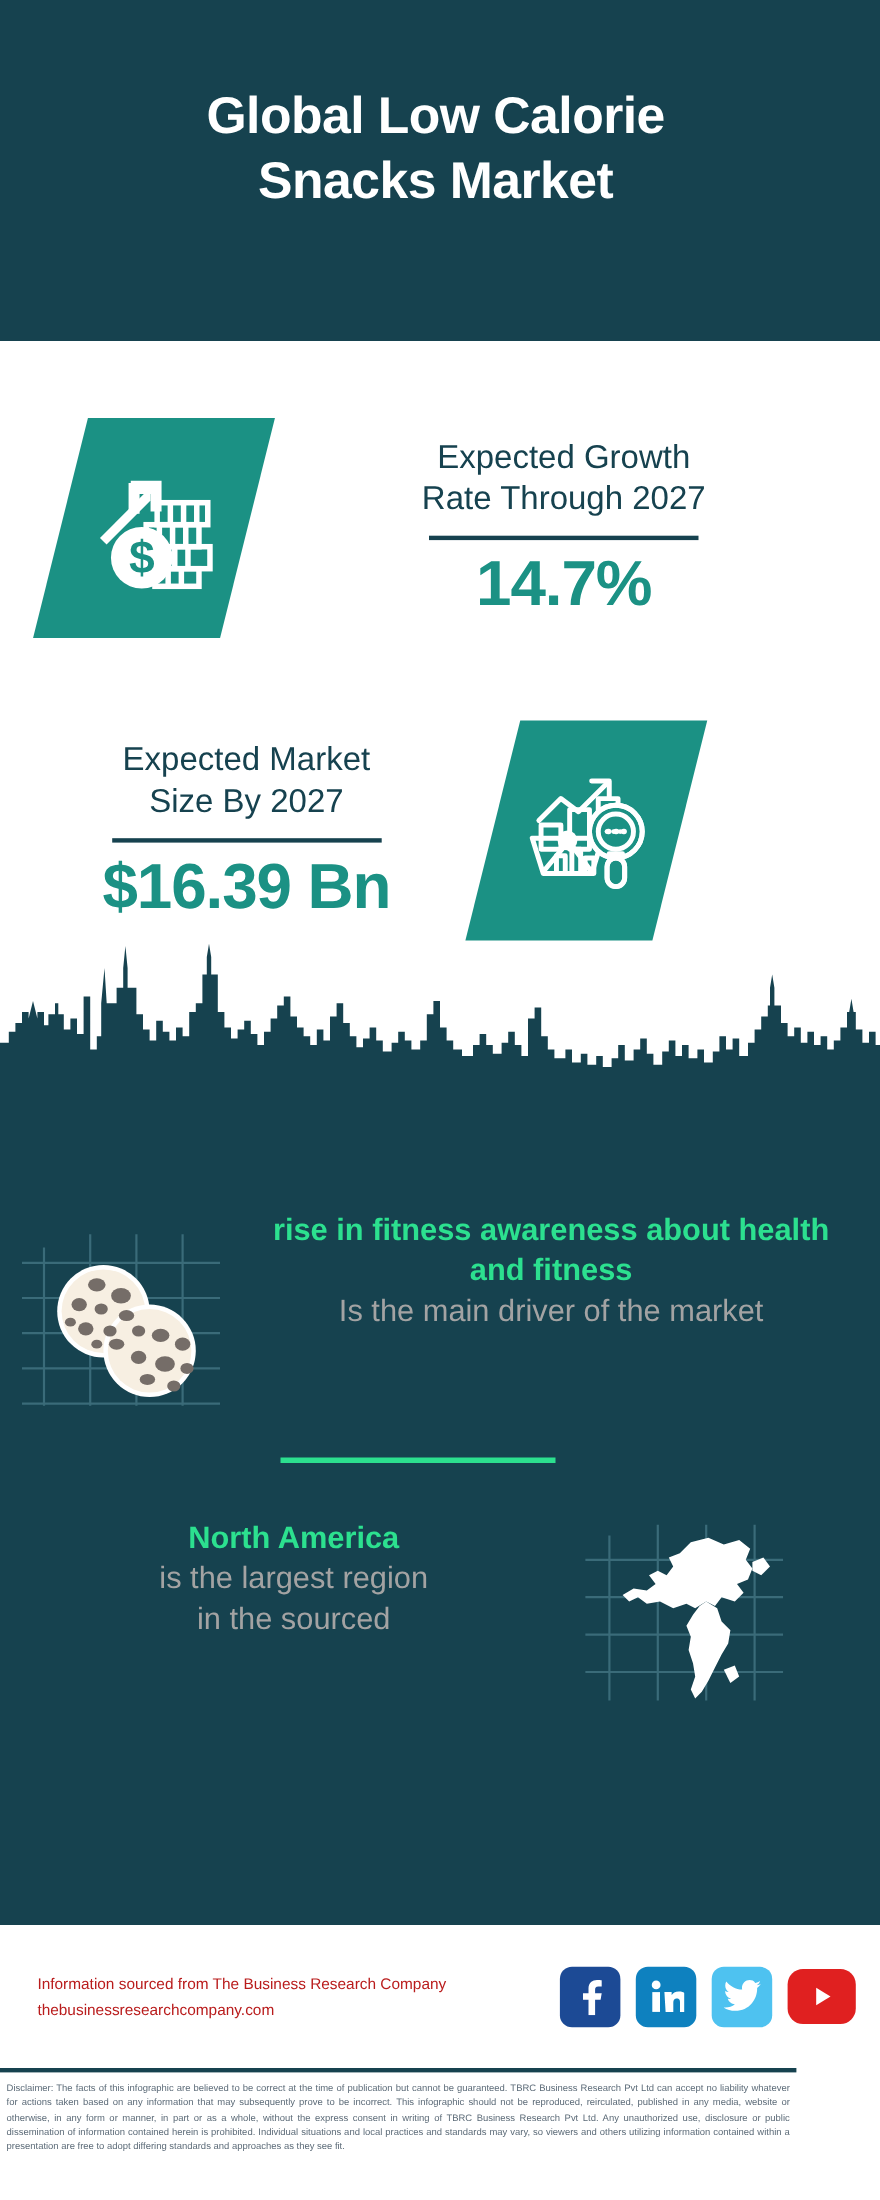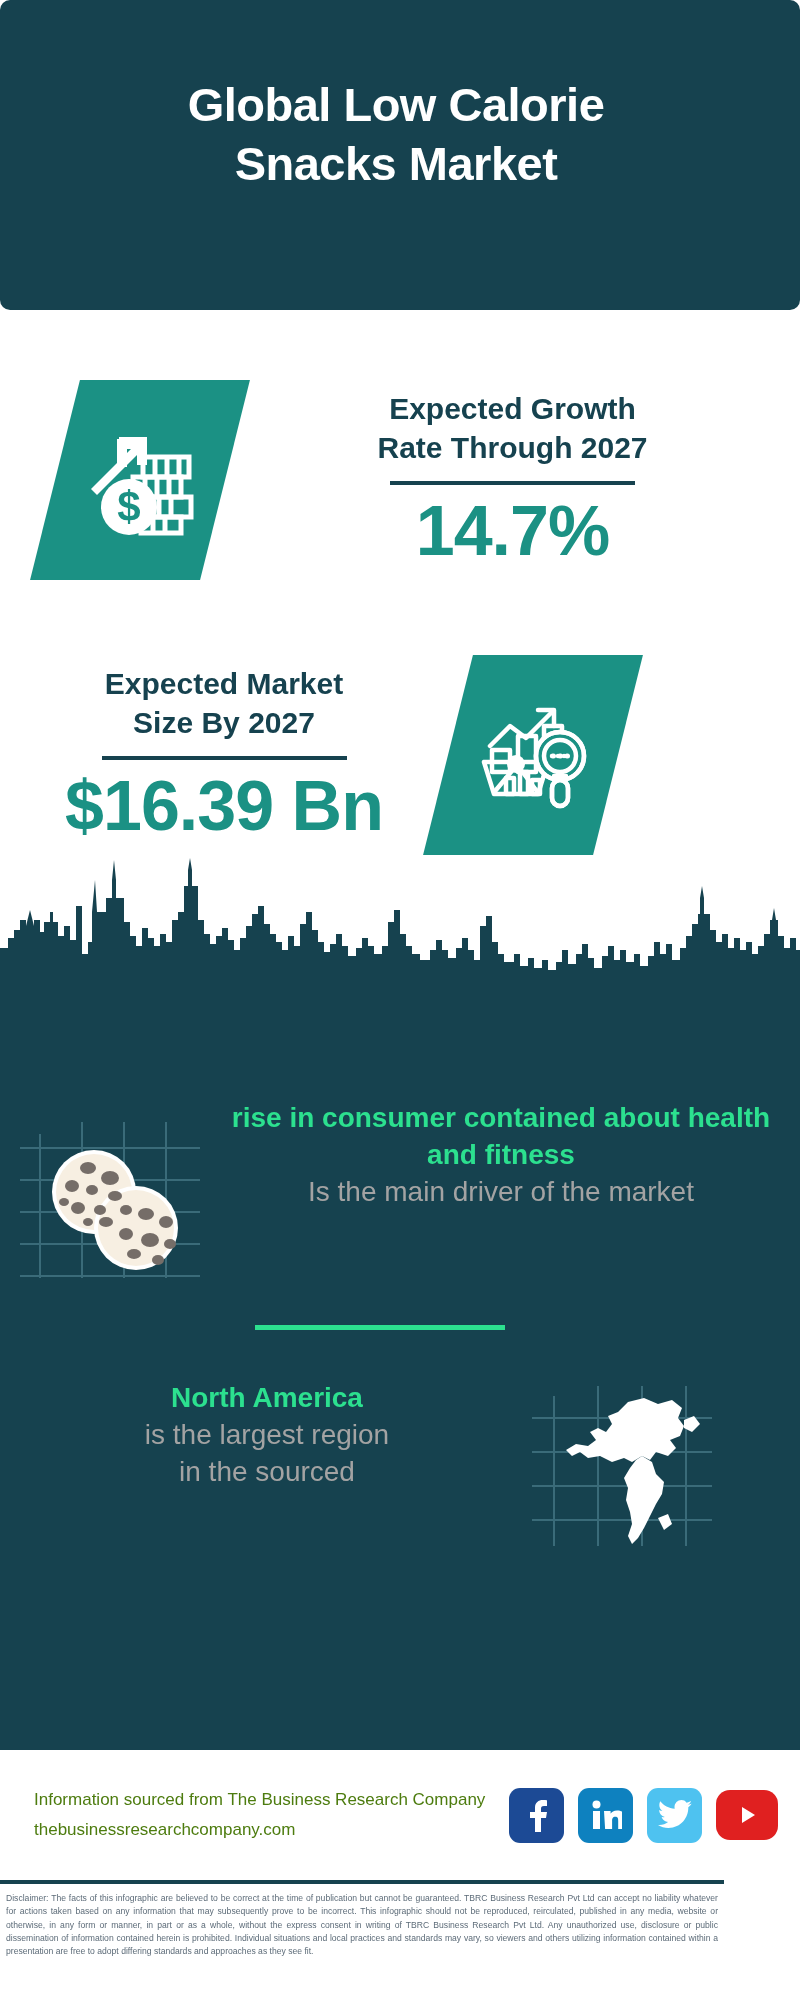--- a/index.html
+++ b/index.html
@@ -10,21 +10,21 @@
     overflow:hidden;
     position:relative;
   }
   .page{width:800px;height:2000px;position:relative;overflow:hidden;}
 
   
   .header{
     width:800px;height:310px;
     background:#16424f;
     display:flex;align-items:center;justify-content:center;
-    box-sizing:border-box;padding:0 68px 40px 60px;border-radius:10px;
+    box-sizing:border-box;padding:0 68px 40px 60px;
   }
   .header-title{
     color:#ffffff;
     font-size:47px;
     font-weight:bold;
     line-height:1.25;
     text-align:center;
     letter-spacing:-0.5px;
   }
 
@@ -49,30 +49,30 @@
     display:flex;align-items:center;justify-content:center;
   }
   .para > .glyph{transform:skewX(14deg);display:block;}
 
   .row-growth .para{margin-left:55px;}
   .row-size .para{margin-left:0;}
 
   .stat-text{flex:1;display:flex;flex-direction:column;align-items:center;}
   .stat-label{
     color:#16424f;
-    font-size:30px;font-weight:bold;line-height:1.28;
+    font-size:30px;font-weight:normal;line-height:1.28;
     text-align:center;
   }
   .stat-rule{
     width:245px;height:4px;background:#16424f;
     margin:14px 0 8px 0;
   }
   .stat-value{
     color:#1b9184;
-    font-size:70px;font-weight:bold;line-height:1.1;
+    font-size:58px;font-weight:bold;line-height:1.1;
     text-align:center;letter-spacing:-1px;
   }
 
   
   .dark{
     position:absolute;left:0;top:970px;
     width:800px;height:780px;
     background:#16424f;
   }
   .skyline{
@@ -118,21 +118,21 @@
 
   
   .footer{
     position:absolute;left:0;top:1750px;
     width:800px;height:130px;background:#ffffff;
     display:flex;align-items:center;
     box-sizing:border-box;padding:0 22px 0 34px;
   }
   .source-text{flex:1;}
   .source-line{
-    color:#4d7c0f;font-size:17px;line-height:1.75;
+    color:#b91c1c;font-size:14px;line-height:1.75;
     font-family:"Liberation Sans", sans-serif;
   }
   .socials{display:flex;align-items:center;gap:14px;}
   .soc{
     width:55px;height:55px;border-radius:11px;
     display:flex;align-items:center;justify-content:center;
     flex:none;
   }
   .soc-fb{background:#1c4a95;}
   .soc-li{background:#0e81bf;}
@@ -297,21 +297,21 @@
               <ellipse cx="106" cy="116" rx="7" ry="6"></ellipse>
               <ellipse cx="130" cy="122" rx="9" ry="7"></ellipse>
               <ellipse cx="150" cy="126" rx="6" ry="5"></ellipse>
               <ellipse cx="114" cy="136" rx="7" ry="5"></ellipse>
               <ellipse cx="138" cy="142" rx="6" ry="5"></ellipse>
             </g>
           </svg>
         </span>
       </div>
       <div class="driver-text">
-        <span class="hl-green">rise in consumer contained about health and fitness</span>
+        <span class="hl-green">rise in fitness awareness about health and fitness</span>
         <span class="hl-white">Is the main driver of the market</span>
       </div>
     </div>
 
     <div class="green-rule"></div>
 
     <div class="region-block">
       <div class="region-text">
         <span class="hl-green">North America</span>
         <span class="hl-white">is the largest region</span>

